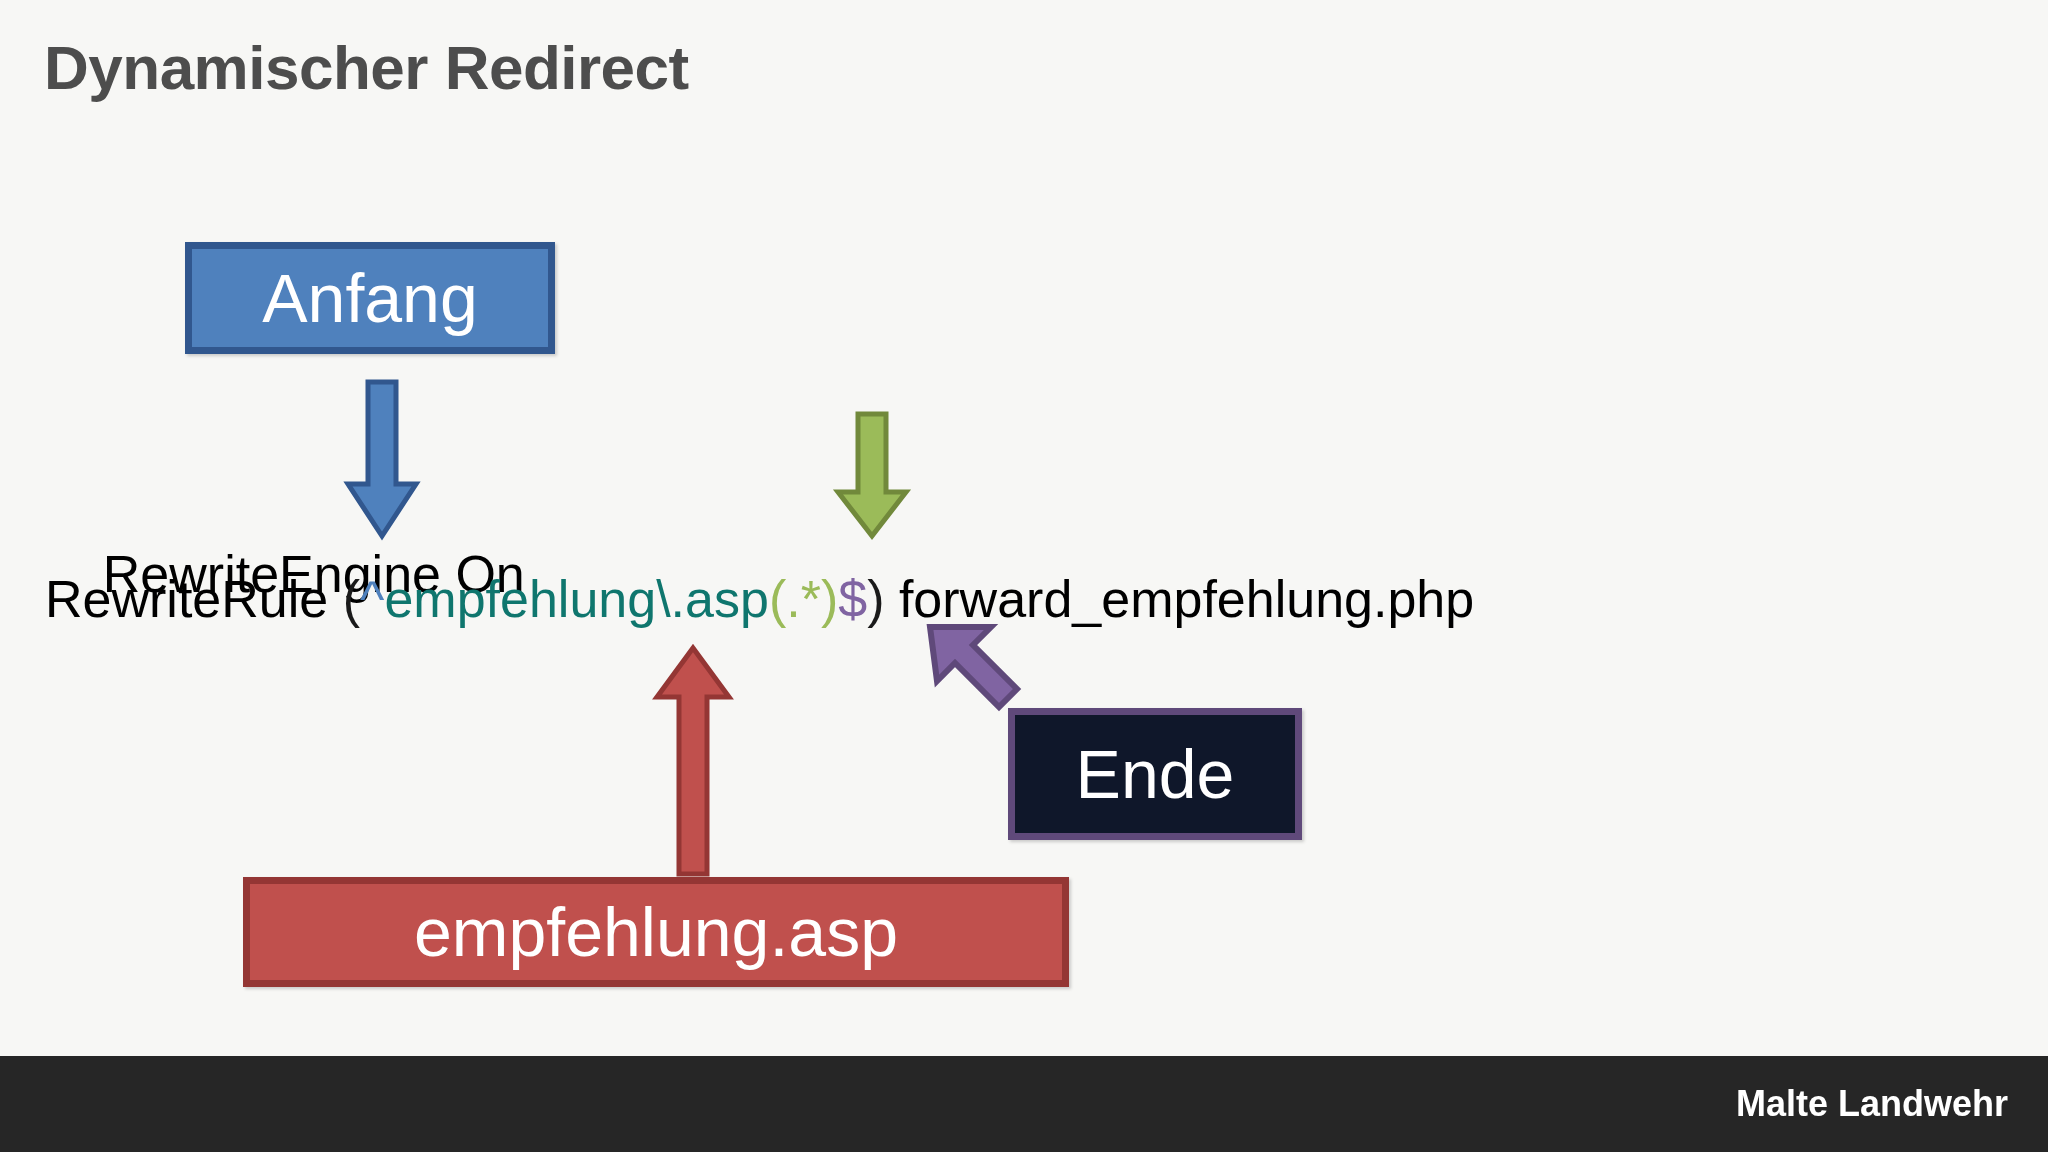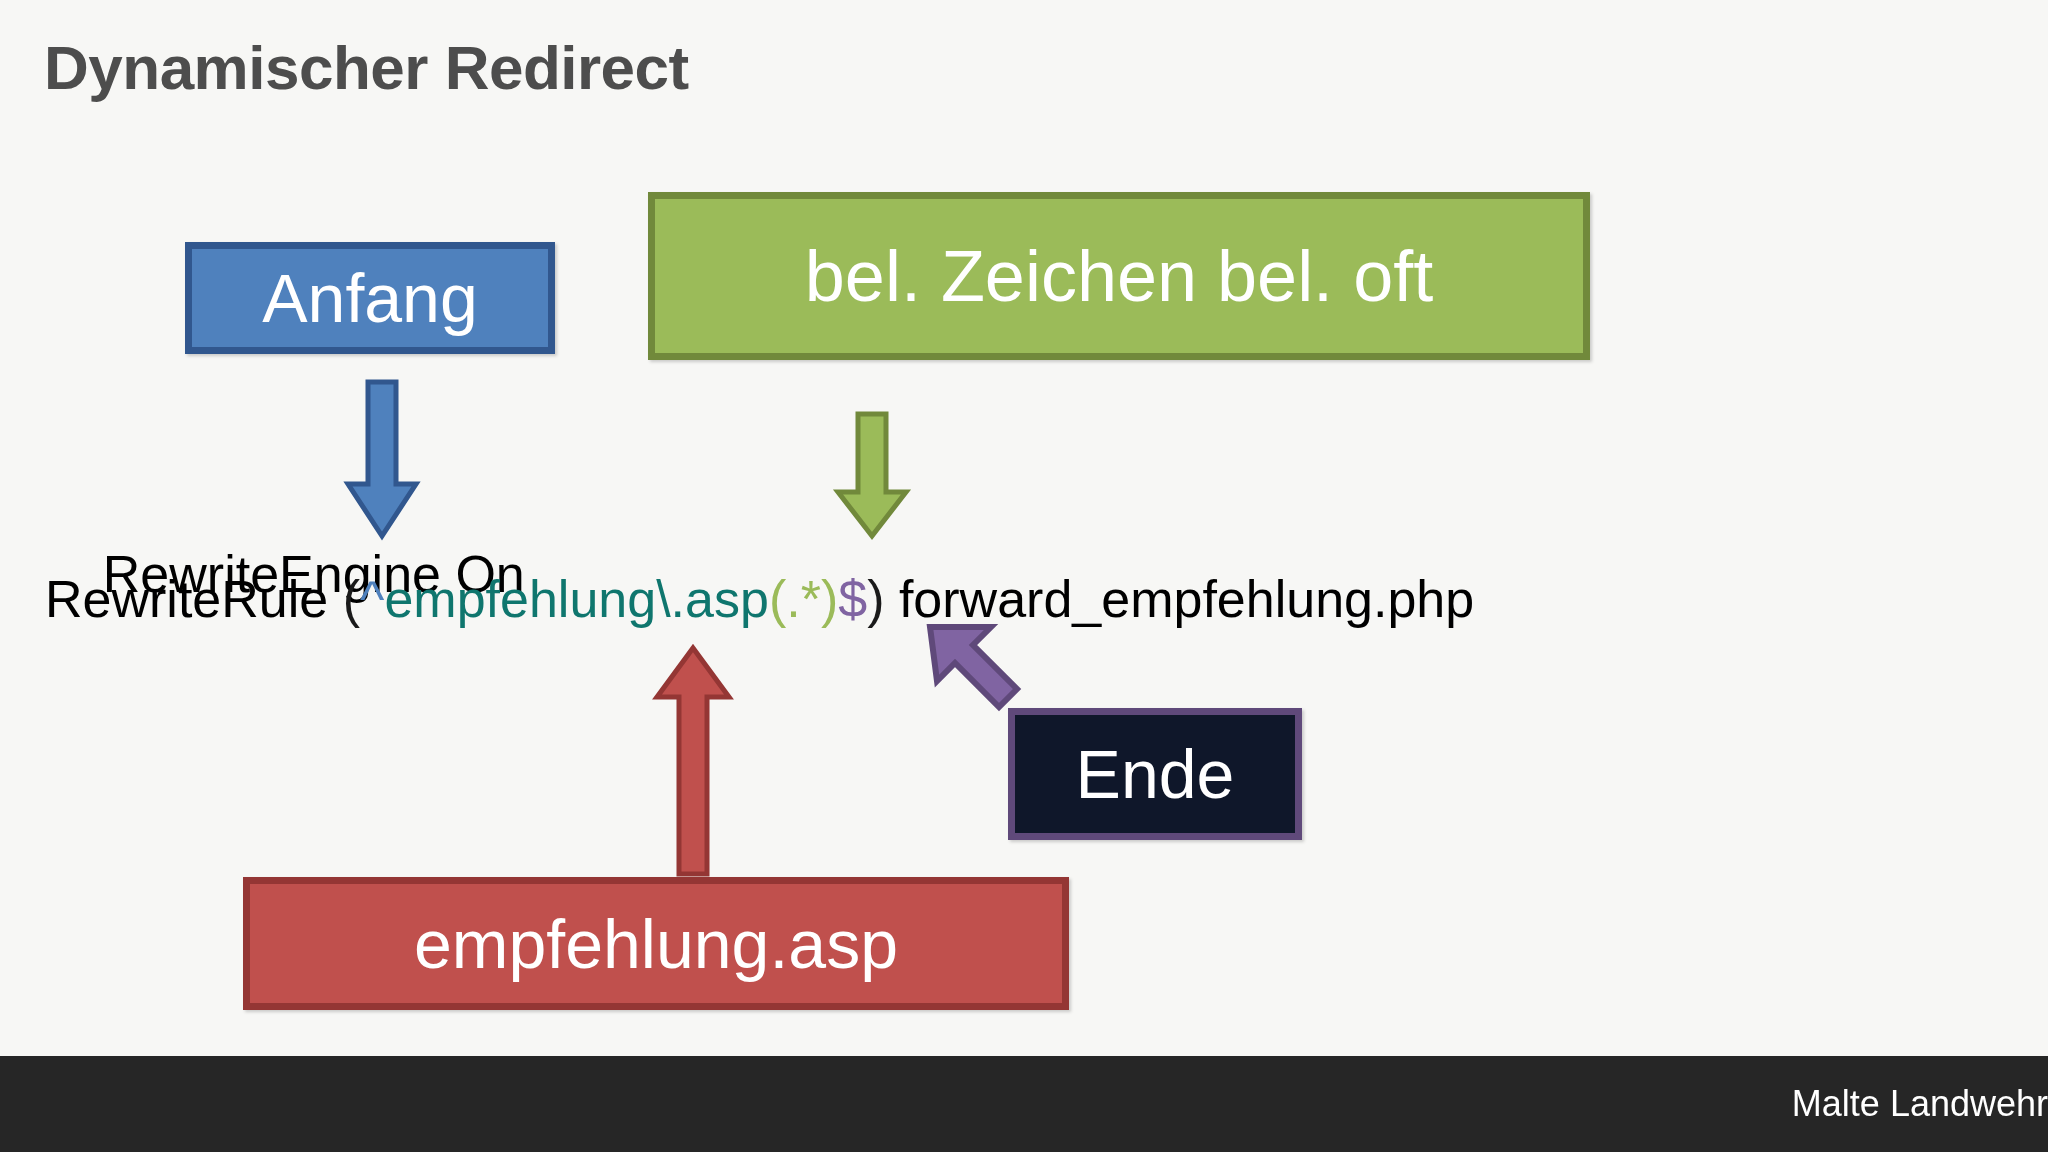--- a/index.html
+++ b/index.html
@@ -69,21 +69,21 @@
     font-size: 68px;
   }
   #box-zeichen {
     left: 648px; top: 192px; width: 942px; height: 168px;
     background: #9bbb59;
     border-width: 7px;
     border-color: #71893b;
     font-size: 72px;
   }
   #box-empfehlung {
-    left: 243px; top: 877px; width: 826px; height: 133px;
+    left: 243px; top: 877px; width: 826px; height: 110px;
     background: #c0504d;
     border-width: 7px;
     border-color: #943634;
     font-size: 68px;
   }
   #box-ende {
     left: 1008px; top: 708px; width: 294px; height: 132px;
     background: #0f172a;
     border-width: 7px;
     border-color: #5f497a;
@@ -109,38 +109,39 @@
     width: 2048px;
     height: 96px;
     background: #262626;
     display: flex;
     align-items: center;
     justify-content: flex-end;
   }
   #footer-name {
     color: #ffffff;
     font-size: 36px;
+    padding-right: 40px;
     white-space: nowrap;
+    font-weight: bold;
   }
 </style>
 </head>
 <body>
 
 <div id="slide">
 
   <div id="slide-title">Dynamischer Redirect</div>
 
   <div class="code-line" id="code-line-1">
     <span class="tok-dim">RewriteEngine On</span>
   </div>
 
   <div class="code-line" id="code-line-2"><span class="tok-dim">RewriteRule </span><span class="tok-paren">(</span><span class="tok-caret">^</span><span class="tok-red">empfehlung\.asp</span><span class="tok-green">(.*)</span><span class="tok-purple">$</span><span class="tok-paren">)</span><span class="tok-dim"> forward_empfehlung.php</span></div>
 
   <div class="box" id="box-anfang">Anfang</div>
-  <div class="box" id="box-zeichen">bel. Zeichen bel. oft</div>
   <div class="box" id="box-empfehlung">empfehlung.asp</div>
   <div class="box" id="box-ende">Ende</div>
 
   <svg class="arrow-svg" id="arrow-blue" width="72" height="160" viewBox="0 0 72 160">
     <polygon points="22,2 50,2 50,104 70,104 36,156 2,104 22,104" fill="#4f81bd" stroke="#31578e" stroke-width="5" stroke-linejoin="miter"></polygon>
   </svg>
 
   <svg class="arrow-svg" id="arrow-green" width="72" height="128" viewBox="0 0 72 128">
     <polygon points="22,2 50,2 50,80 70,80 36,124 2,80 22,80" fill="#9bbb59" stroke="#71893b" stroke-width="5" stroke-linejoin="miter"></polygon>
   </svg>

